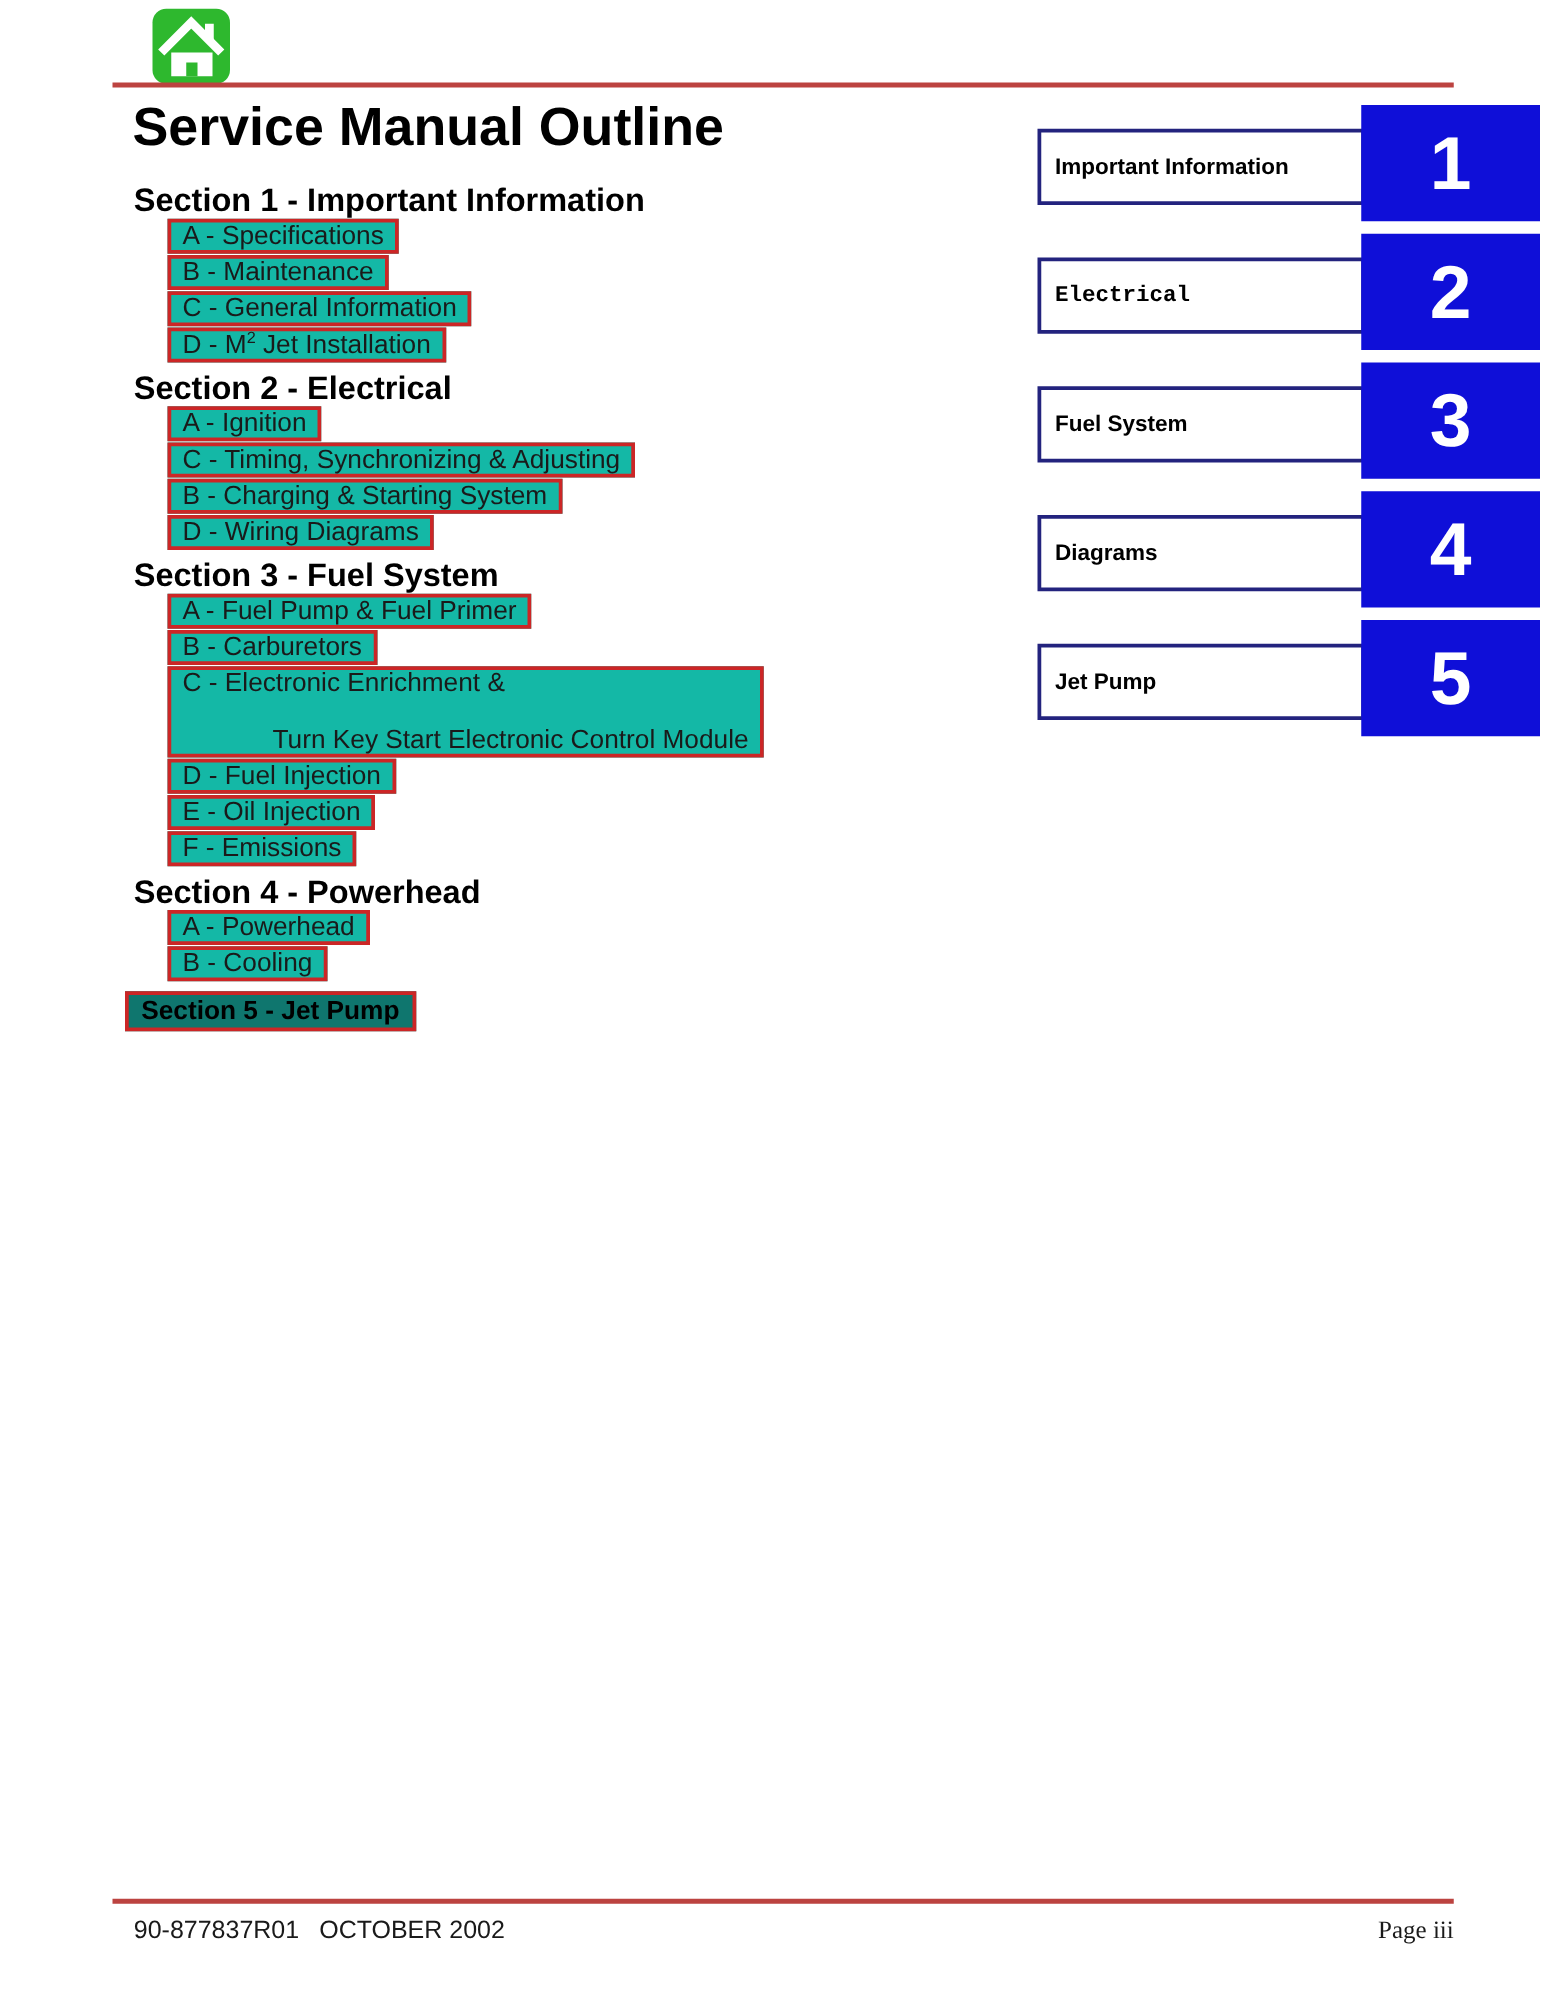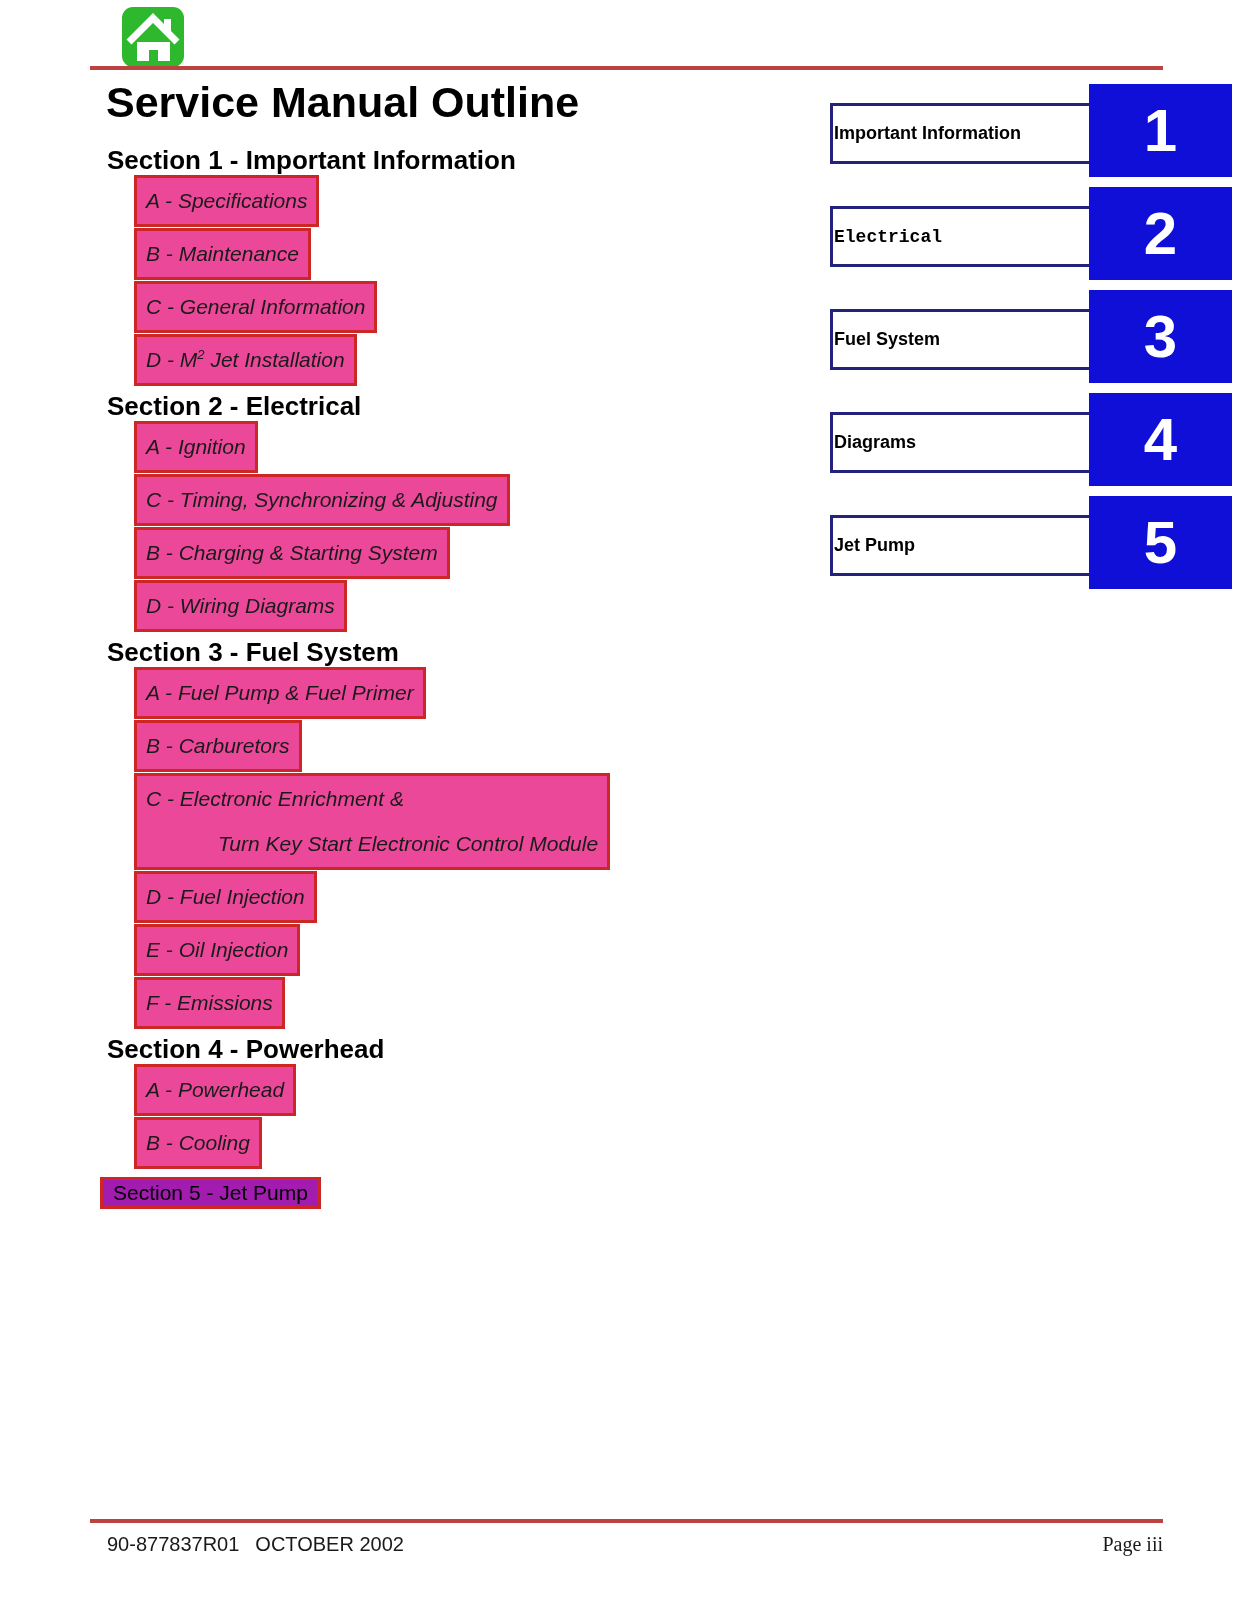--- a/index.html
+++ b/index.html
@@ -28,43 +28,43 @@
     position:absolute;left:106px;top:78px;
     font-size:43px;font-weight:bold;letter-spacing:0px;color:#000;
   }
   .outline{position:absolute;left:107px;top:148px;width:620px;}
   .section-title{
     font-size:26px;line-height:24px;font-weight:bold;color:#000;
     margin:8px 0 3px 0;
   }
   .section-title.first{margin-top:0;}
   .outline-item{
-    display:table;border:3px solid var(--box-red);background:#ec4899;
-    margin:0 0 1px 27px;padding:12px 9px;
-    font-size:21px;line-height:22px;color:#1a1a1a;cursor:pointer;font-style:italic;
+    display:table;border:3px solid var(--box-red);background:#14b8a6;
+    margin:0 0 1px 27px;padding:0 9px;
+    font-size:21px;line-height:22px;color:#1a1a1a;cursor:pointer;
   }
   .outline-item .line2{display:block;padding-left:72px;margin-top:23px;}
   .outline-item sup{font-size:13px;vertical-align:super;line-height:0;}
   .section-box{
-    display:table;border:3px solid var(--box-red);background:#a21caf;
+    display:table;border:3px solid var(--box-red);background:#0f766e;
     margin:8px 0 0 -7px;padding:1px 10px;
-    font-size:21px;line-height:24px;font-weight:normal;color:#000;cursor:pointer;
+    font-size:21px;line-height:24px;font-weight:bold;color:#000;cursor:pointer;
   }
   .tabs{position:absolute;left:0;top:0;width:1236px;height:700px;}
   .tab-number{
     position:absolute;left:1089px;width:143px;height:93px;
     background:var(--tab-blue);color:#fff;z-index:2;cursor:pointer;
     display:flex;align-items:center;justify-content:center;
     font-size:60px;font-weight:bold;
   }
   .tab-label{
     position:absolute;left:830px;width:262px;height:61px;
     background:#fff;border:3px solid var(--label-navy);z-index:1;cursor:pointer;
     display:flex;align-items:center;
-    font-size:18px;font-weight:bold;color:#000;padding-left:1px;
+    font-size:18px;font-weight:bold;color:#000;padding-left:11px;
   }
   .footer-left{
     position:absolute;left:107px;top:1533px;font-size:20px;color:#1a1a1a;
   }
   .footer-left .doc-number{margin-right:16px;}
   .footer-right{
     position:absolute;right:73px;top:1533px;font-size:20px;color:#1a1a1a;font-family:Liberation Serif, serif;
   }
 </style>
 </head>

